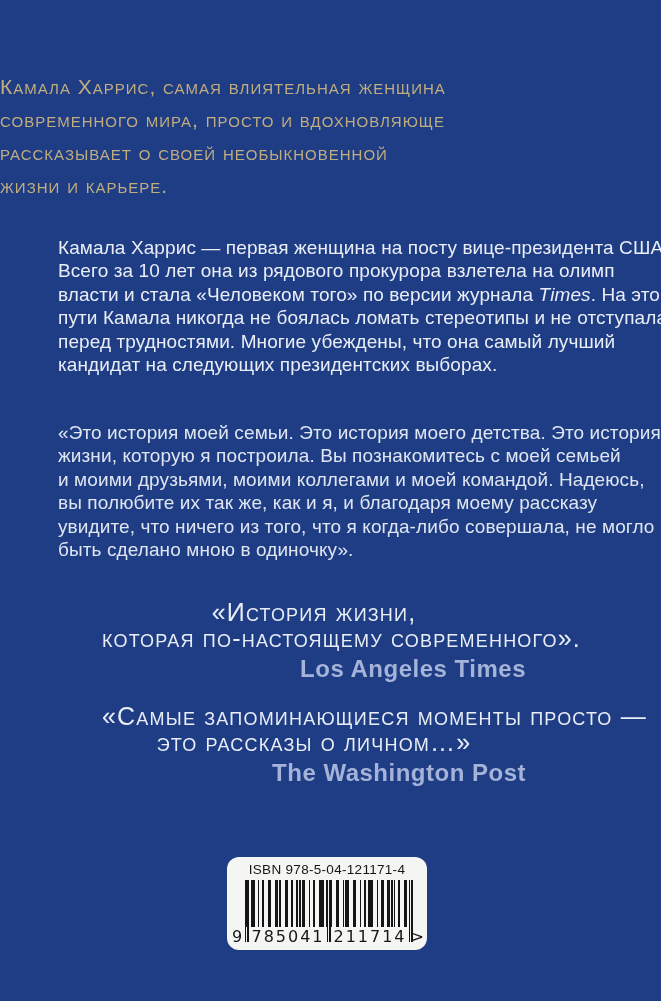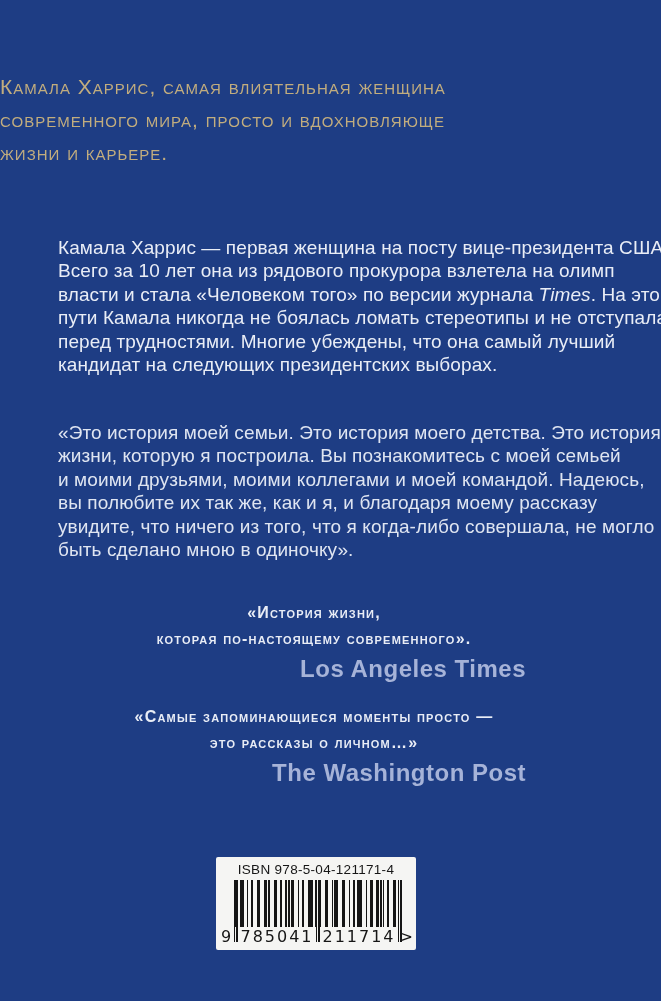--- a/index.html
+++ b/index.html
@@ -40,40 +40,39 @@
   
   .review {
     position: absolute; left: 102px; width: 424px;
     color: var(--text, #e9edf6);
   }
   .review-1 { top: 600px; }
   .review-2 { top: 704px; }
   .review .rq {
     text-align: center;
     font-variant: small-caps;
-    font-size: 16px; line-height: 25.5px;
+    font-size: 25px; line-height: 25.5px;
     letter-spacing: 1.2px;
-    font-weight: bold;
   }
   .review .rq .line { white-space: nowrap; }
   .review .source {
     margin-top: 5px;
     text-align: right;
     font-size: 24px; line-height: 26px;
     color: var(--attribution, #a6b3d8);
     letter-spacing: 0.5px;
     font-weight: bold;
   }
 
   
   .barcode-box {
-    position: absolute; left: 216px; top: 857px;
+    position: absolute; left: 227px; top: 857px;
     width: 200px; height: 93px;
     background: var(--barcode-bg, #f5f5f3);
-    border-radius: 2px;
+    border-radius: 12px;
     color: #161616;
   }
   .isbn {
     margin-top: 5px;
     text-align: center;
     font-size: 13.5px; line-height: 15px;
     letter-spacing: 0.3px;
     font-family: "Liberation Sans", sans-serif;
   }
   .bars {
@@ -104,20 +103,21 @@
   .digit-suffix { right: 3px; }
 </style>
 </head>
 <body style="--bg: #1e3d84; --gold: #c2ad7e; --text: #e9edf6; --quote-text: #dfe5f1; --attribution: #a6b3d8; --barcode-bg: #f5f5f3;">
 
 <div class="cover">
 
   <div class="tagline">
     <div class="line">Камала Харрис, самая влиятельная женщина</div>
     <div class="line">современного мира, просто и вдохновляюще</div>
+    <div class="line">рассказывает о своей необыкновенной</div>
     <div class="line">жизни и карьере.</div>
   </div>
 
   <div class="para desc">
     <div class="line">Камала Харрис — первая женщина на посту вице-президента США.</div>
     <div class="line">Всего за 10 лет она из рядового прокурора взлетела на олимп</div>
     <div class="line"><span>власти и стала «Человеком того» по версии журнала </span><span class="ital">Times</span><span>. На этом</span></div>
     <div class="line">пути Камала никогда не боялась ломать стереотипы и не отступала</div>
     <div class="line">перед трудностями. Многие убеждены, что она самый лучший</div>
     <div class="line">кандидат на следующих президентских выборах.</div>

